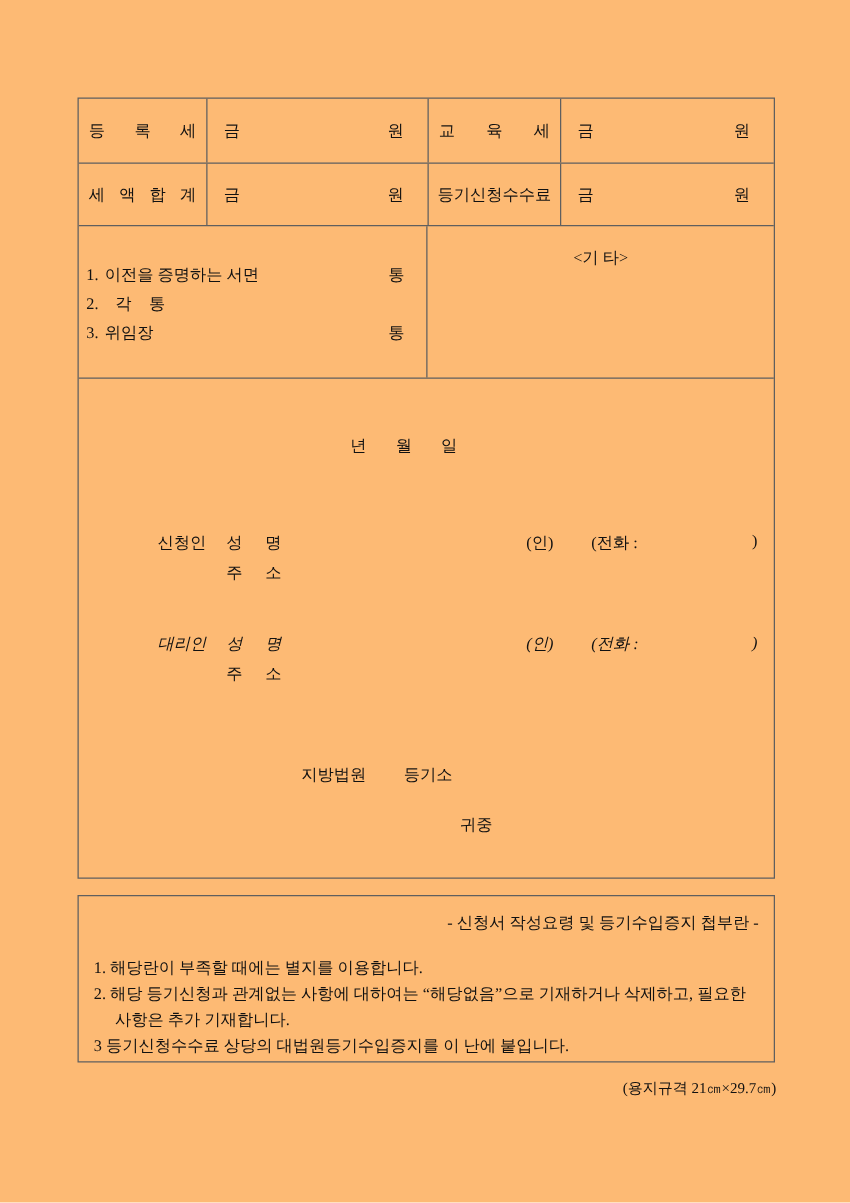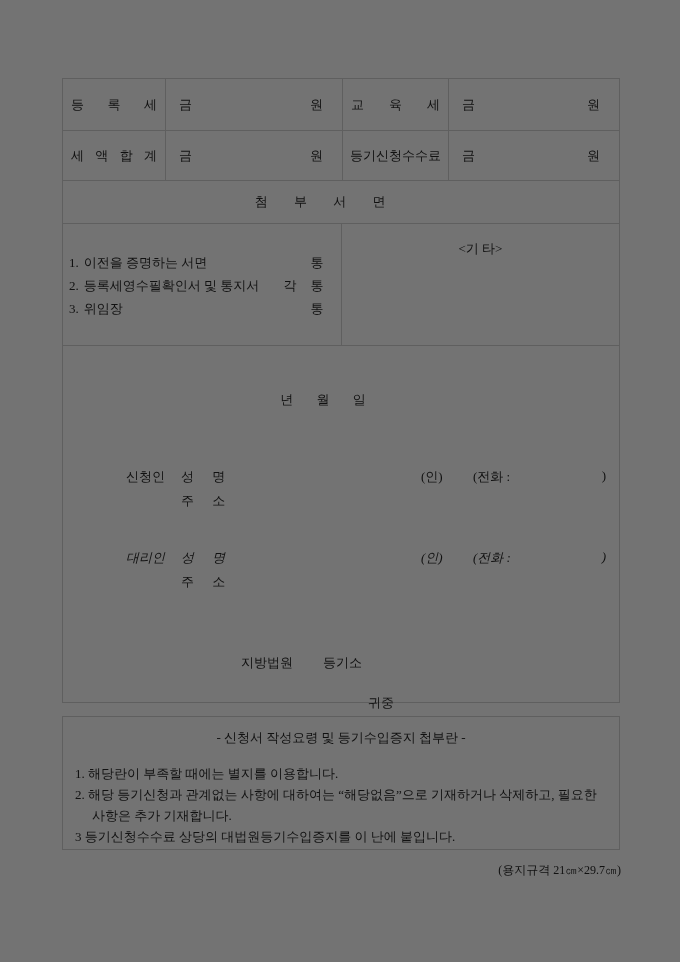--- a/index.html
+++ b/index.html
@@ -2,21 +2,21 @@
 <html><head>
 <meta charset="utf-8">
 <style>
   * { margin:0; padding:0; box-sizing:border-box; }
   html,body { background:#ffffff; }
   body {
     width:680px; height:962px;
     font-family:"Liberation Serif","DejaVu Serif",serif;
     font-size:13px; color:#111111;
   }
-  .sheet { position:relative; width:680px; height:962px; background:#737373; overflow:hidden; }
+  .sheet { position:relative; width:680px; height:962px; background:#fdba74; overflow:hidden; }
 
   
   .main-table {
     position:absolute; left:62px; top:78px;
     width:558px; height:625px;
     border:1px solid #5f5f5f;
   }
   .t-row { display:flex; border-bottom:1px solid #5f5f5f; }
   .r1 { height:52px; }
   .r2 { height:50px; }
@@ -58,21 +58,21 @@
   .registry-label { position:absolute; left:260px; }
   .honorific-label { position:absolute; left:305px;margin-top:40px; }
 
   
   .note-box {
     position:absolute; left:62px; top:716px;
     width:558px; height:134px;
     border:1px solid #5f5f5f;
     padding:12px 12px 0 12px;
   }
-  .note-title { text-align:center; margin-bottom:16px; }
+  .note-title { text-align:right; margin-bottom:16px; }
   .note-item { line-height:21px; }
   .note-item.hang { padding-left:17px; text-indent:-17px; }
 
   
   .paper-size { position:absolute; top:862px; right:59px; font-size:12px; }
 </style>
 </head>
 <body>
 
 <div class="sheet">
@@ -106,35 +106,31 @@
       </div>
       <div class="cell w3">
         <span class="center-label">등기신청수수료</span>
       </div>
       <div class="cell w4 value-cell">
         <span>금</span>
         <span>원</span>
       </div>
     </div>
 
-    <div class="t-row r3">
-      <span class="attach-header">첨 부 서 면</span>
-    </div>
 
     <div class="t-row r4">
       <div class="attach-list">
         <div class="attach-row">
           <span class="attach-no">1.</span>
           <span class="attach-text">이전을 증명하는 서면</span>
           <span class="attach-each"></span>
           <span class="attach-unit">통</span>
         </div>
         <div class="attach-row">
           <span class="attach-no">2.</span>
-          <span class="attach-text">등록세영수필확인서 및 통지서</span>
           <span class="attach-each">각</span>
           <span class="attach-unit">통</span>
         </div>
         <div class="attach-row">
           <span class="attach-no">3.</span>
           <span class="attach-text">위임장</span>
           <span class="attach-each"></span>
           <span class="attach-unit">통</span>
         </div>
       </div>

